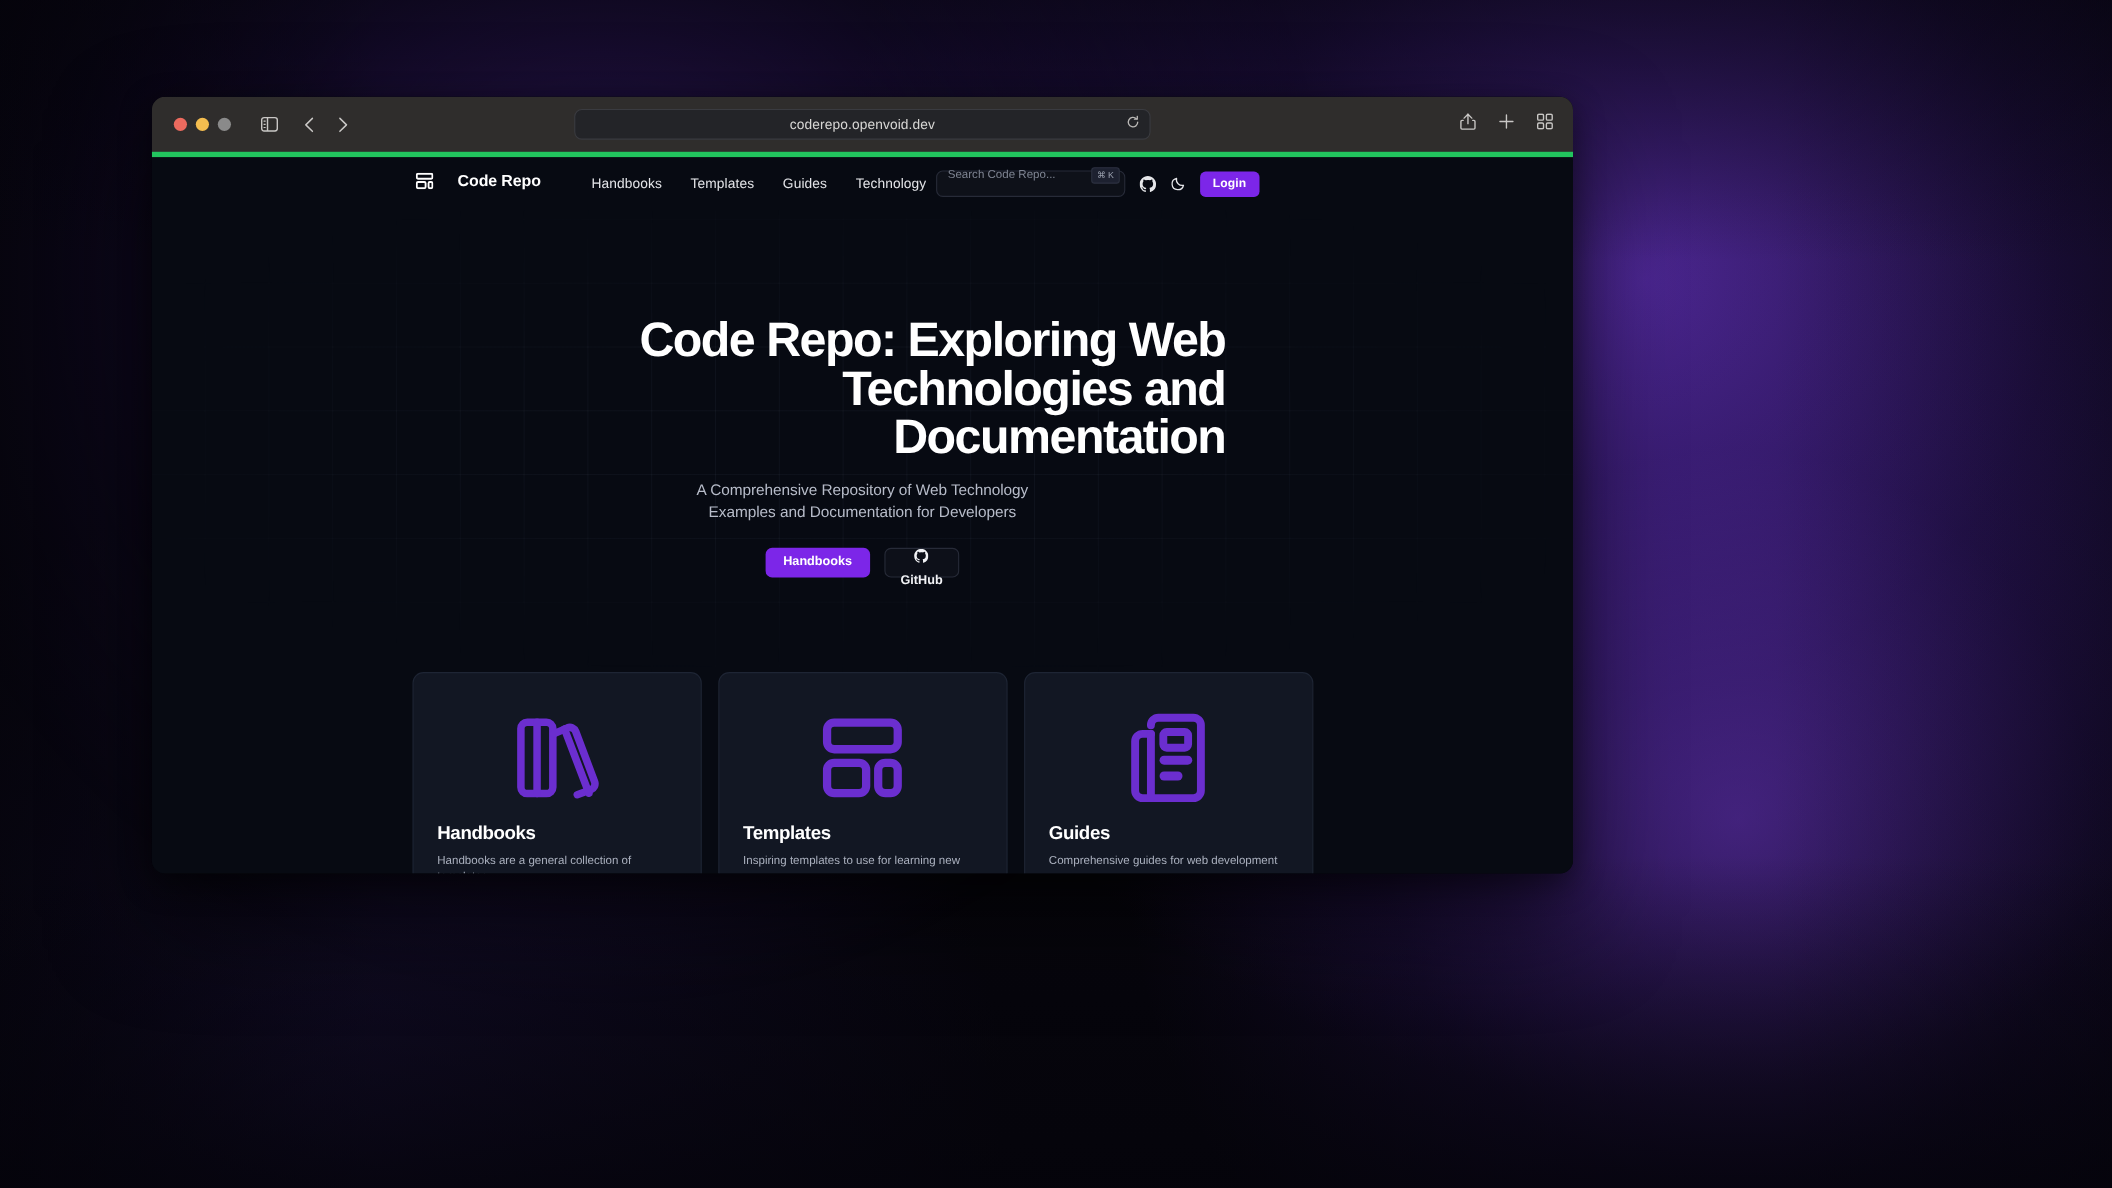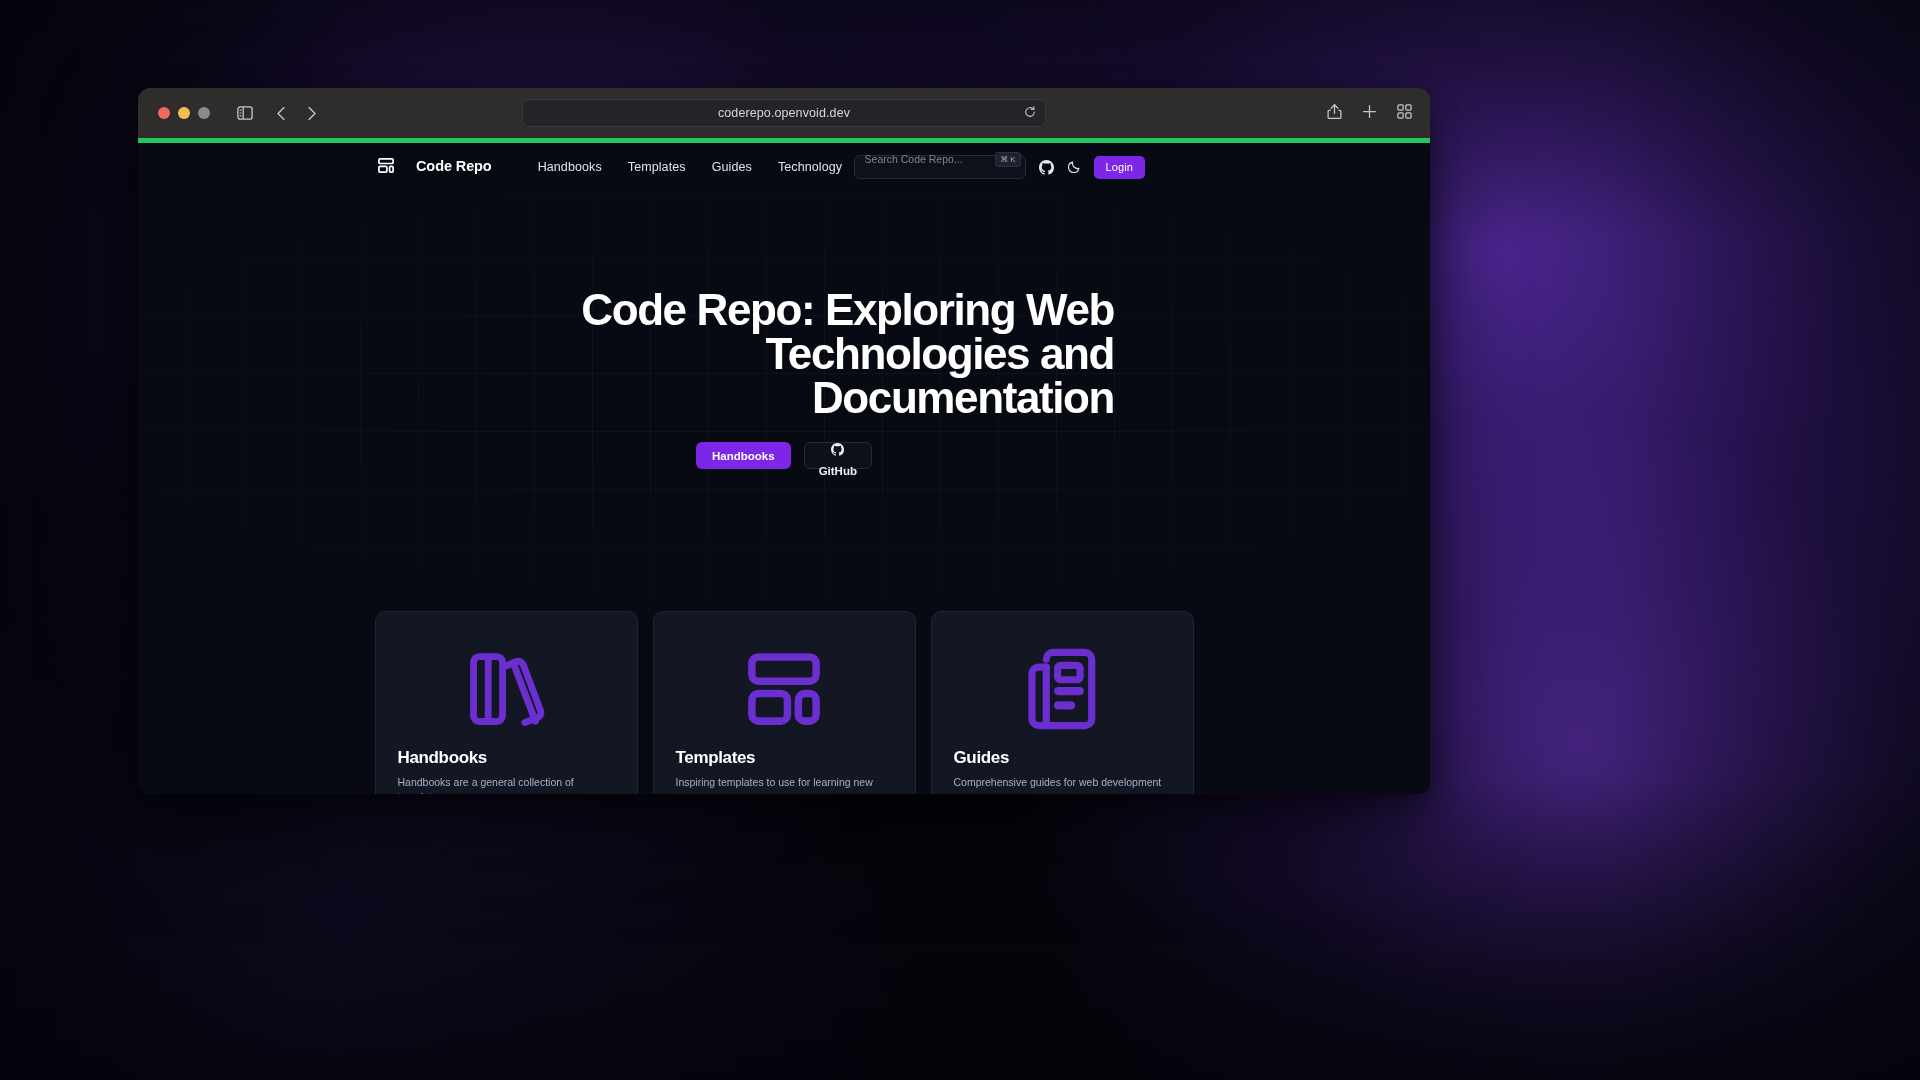--- a/index.html
+++ b/index.html
@@ -153,21 +153,21 @@
     display:flex; align-items:center; justify-content:center; gap:2px;
     font-size:8px; color:#9aa0ae;
     padding:0 4px;
   }
   .nav-icon-btn { color:#e6e7ea; display:flex; align-items:center; }
   #login-btn {
     height:23px; padding:0 12px;
     background:#7c26e8;
     border-radius:5px;
     display:flex; align-items:center; justify-content:center;
-    font-size:11px; font-weight:400; color:#ffffff;
+    font-size:11px; font-weight:700; color:#ffffff;
     letter-spacing:.1px;
   }
 
   
   #hero {
     position:relative;
     height:420px;
   }
   #hero-grid {
     position:absolute; inset:0;
@@ -369,20 +369,21 @@
           </span>
 
           <a id="login-btn">Login</a>
         </div>
       </div>
 
       <div id="hero">
         <div id="hero-grid"></div>
         <div id="hero-inner">
           <h1 id="hero-title">Code Repo: Exploring Web Technologies and Documentation</h1>
+          <p id="hero-sub">A Comprehensive Repository of Web Technology Examples and Documentation for Developers</p>
           <div id="hero-cta">
             <a id="cta-primary">Handbooks</a>
             <a id="cta-secondary">
               <span>
                 <svg width="13" height="13" viewBox="0 0 16 16" fill="currentColor">
                   <path d="M8 0C3.58 0 0 3.58 0 8c0 3.54 2.29 6.53 5.47 7.59.4.07.55-.17.55-.38 0-.19-.01-.82-.01-1.49-2.01.37-2.53-.49-2.69-.94-.09-.23-.48-.94-.82-1.13-.28-.15-.68-.52-.01-.53.63-.01 1.08.58 1.23.82.72 1.21 1.87.87 2.33.66.07-.52.28-.87.51-1.07-1.78-.2-3.64-.89-3.64-3.95 0-.87.31-1.59.82-2.15-.08-.2-.36-1.02.08-2.12 0 0 .67-.21 2.2.82a7.4 7.4 0 0 1 2-.27c.68 0 1.36.09 2 .27 1.53-1.04 2.2-.82 2.2-.82.44 1.1.16 1.92.08 2.12.51.56.82 1.27.82 2.15 0 3.07-1.87 3.75-3.65 3.95.29.25.54.73.54 1.48 0 1.07-.01 1.93-.01 2.2 0 .21.15.46.55.38A8.01 8.01 0 0 0 16 8c0-4.42-3.58-8-8-8Z"></path>
                 </svg>
               </span>
               <span>GitHub</span>
             </a>

